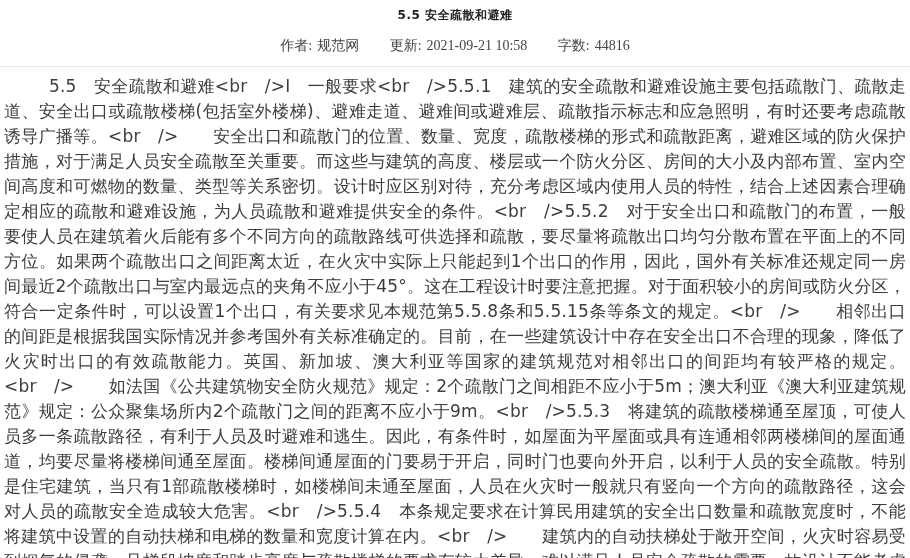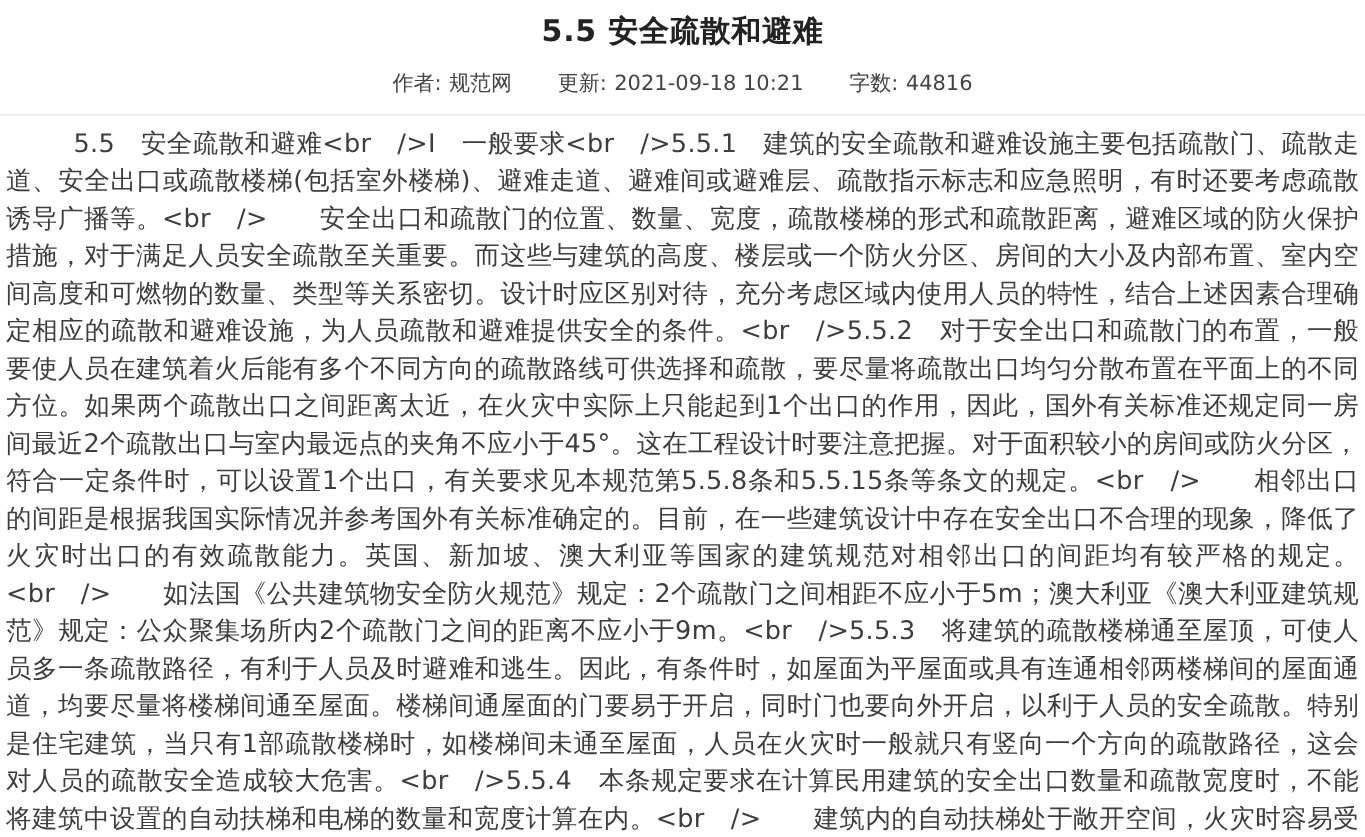--- a/index.html
+++ b/index.html
@@ -15,36 +15,37 @@
   }
   .page {
     width: 910px;
     height: 558px;
     overflow: hidden;
     background: #ffffff;
   }
   .title {
     margin: 7px 0 0 0;
     text-align: center;
-    font-size: 20px;
+    font-size: 12px;
     font-weight: bold;
     color: #222222;
     letter-spacing: 0.5px;
   }
   .meta {
     margin-top: 13px;
     padding-bottom: 11px;
     text-align: center;
     font-size: 14px;
     color: #444444;
   }
   .meta-item {
     display: inline-block;
     margin: 0 13px;
     white-space: nowrap;
+    font-family: Liberation Serif, serif;
   }
   .meta-item .label {
     margin-right: 5px;
   }
   .divider {
     border: none;
     border-top: 1px solid #e9e9e9;
     margin: 0;
     height: 0;
   }
@@ -63,21 +64,21 @@
 
 <div class="page">
 
   <h1 class="title">5.5 安全疏散和避难</h1>
 
   <div class="meta">
     <span class="meta-item">
       <span class="label">作者:</span><span class="value">规范网</span>
     </span>
     <span class="meta-item">
-      <span class="label">更新:</span><span class="value">2021-09-18 10:21</span>
+      <span class="label">更新:</span><span class="value">2021-09-21 10:58</span>
     </span>
     <span class="meta-item">
       <span class="label">字数:</span><span class="value">44816</span>
     </span>
   </div>
 
   <hr class="divider">
 
   <div class="body">5.5　安全疏散和避难&lt;br　/&gt;Ⅰ　一般要求&lt;br　/&gt;5.5.1　建筑的安全疏散和避难设施主要包括疏散门、疏散走道、安全出口或疏散楼梯(包括室外楼梯)、避难走道、避难间或避难层、疏散指示标志和应急照明，有时还要考虑疏散诱导广播等。&lt;br　/&gt;　　安全出口和疏散门的位置、数量、宽度，疏散楼梯的形式和疏散距离，避难区域的防火保护措施，对于满足人员安全疏散至关重要。而这些与建筑的高度、楼层或一个防火分区、房间的大小及内部布置、室内空间高度和可燃物的数量、类型等关系密切。设计时应区别对待，充分考虑区域内使用人员的特性，结合上述因素合理确定相应的疏散和避难设施，为人员疏散和避难提供安全的条件。&lt;br　/&gt;5.5.2　对于安全出口和疏散门的布置，一般要使人员在建筑着火后能有多个不同方向的疏散路线可供选择和疏散，要尽量将疏散出口均匀分散布置在平面上的不同方位。如果两个疏散出口之间距离太近，在火灾中实际上只能起到1个出口的作用，因此，国外有关标准还规定同一房间最近2个疏散出口与室内最远点的夹角不应小于45°。这在工程设计时要注意把握。对于面积较小的房间或防火分区，符合一定条件时，可以设置1个出口，有关要求见本规范第5.5.8条和5.5.15条等条文的规定。&lt;br　/&gt;　　相邻出口的间距是根据我国实际情况并参考国外有关标准确定的。目前，在一些建筑设计中存在安全出口不合理的现象，降低了火灾时出口的有效疏散能力。英国、新加坡、澳大利亚等国家的建筑规范对相邻出口的间距均有较严格的规定。&lt;br　/&gt;　　如法国《公共建筑物安全防火规范》规定：2个疏散门之间相距不应小于5m；澳大利亚《澳大利亚建筑规范》规定：公众聚集场所内2个疏散门之间的距离不应小于9m。&lt;br　/&gt;5.5.3　将建筑的疏散楼梯通至屋顶，可使人员多一条疏散路径，有利于人员及时避难和逃生。因此，有条件时，如屋面为平屋面或具有连通相邻两楼梯间的屋面通道，均要尽量将楼梯间通至屋面。楼梯间通屋面的门要易于开启，同时门也要向外开启，以利于人员的安全疏散。特别是住宅建筑，当只有1部疏散楼梯时，如楼梯间未通至屋面，人员在火灾时一般就只有竖向一个方向的疏散路径，这会对人员的疏散安全造成较大危害。&lt;br　/&gt;5.5.4　本条规定要求在计算民用建筑的安全出口数量和疏散宽度时，不能将建筑中设置的自动扶梯和电梯的数量和宽度计算在内。&lt;br　/&gt;　　建筑内的自动扶梯处于敞开空间，火灾时容易受到烟气的侵袭，且梯段坡度和踏步高度与疏散楼梯的要求有较大差异，难以满足人员安全疏散的需要，故设计不能考虑其疏散能力。对此，美国《生命安全规范》NFPA 101也规定，自动扶梯与自动人行道不应视作规范中规定的安全疏散通道。&lt;br　/&gt;　　对于普通电梯，火灾时动力将被切断，且普通电梯不防烟、不防火、不防水，若火灾时作为人员的安全疏散设施是不安全的。</div>
 

